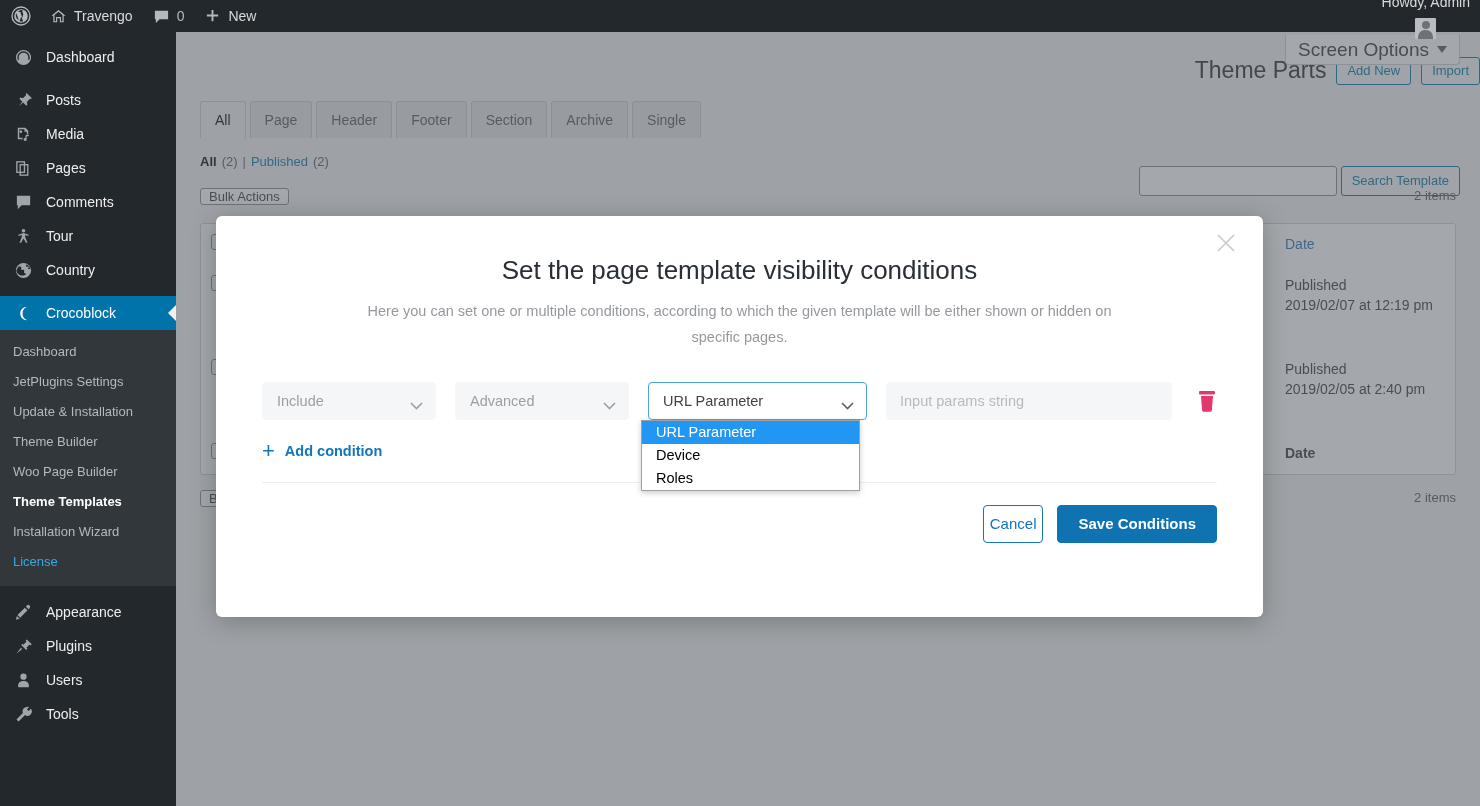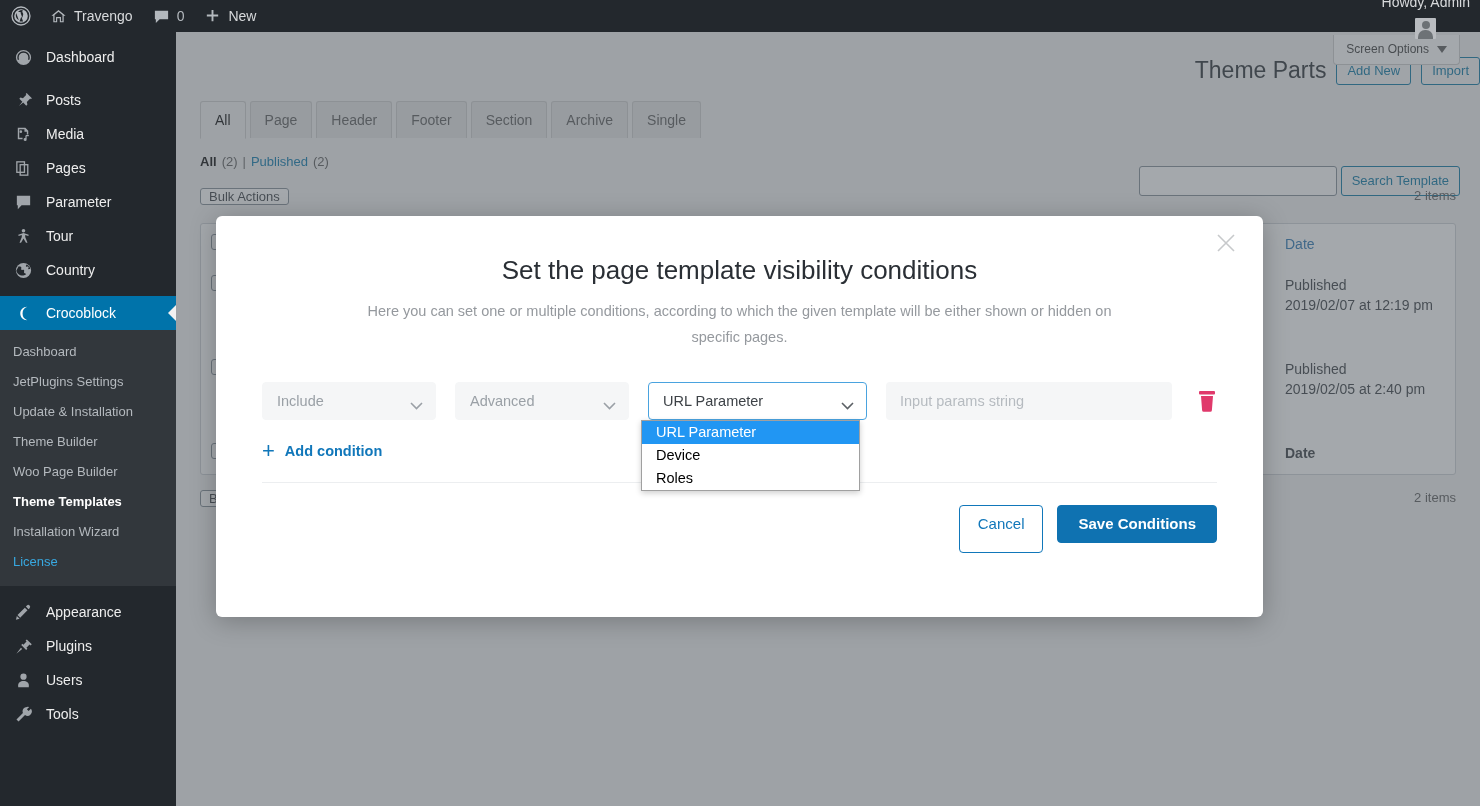--- a/index.html
+++ b/index.html
@@ -78,21 +78,21 @@
   }
   #dim {
     position: absolute; top: 0; left: 0; width: 1304px; height: 774px;
     background: rgba(90,97,103,0.55); z-index: 30; pointer-events: none;
   }
   .screen-options {
     position: absolute; right: 20px; top: 3px;
     border: 1px solid #ccc; border-top: none;
     background: #fff; color: #333;
     border-radius: 0 0 4px 4px;
-    padding: 6px 12px; font-size: 12px; line-height: 17px;
+    padding: 6px 12px; font-size: 19px; line-height: 17px;
     display: flex; align-items: center; gap: 8px;
   }
   .page-head { padding: 24px 0 0 24px; display: flex; align-items: center; gap: 10px; justify-content: flex-end; }
   .page-title { font-size: 23px; font-weight: 400; color: #23282d; line-height: 29px; }
   .page-btn {
     border: 1px solid #0071a1; color: #0071a1; background: #f6f7f7;
     border-radius: 3px; font-size: 13px; line-height: 26px;
     padding: 0 10px; height: 28px;
   }
   .nav-tabs { margin: 16px 0 0 24px; display: flex; align-items: flex-end; gap: 4px; }
@@ -203,21 +203,21 @@
     color: #1177ba; font-size: 14.5px; font-weight: bold;
   }
   .add-cond .plus { font-size: 22px; font-weight: 400; line-height: 18px; }
   .modal-divider { margin: 22px 46px 0 46px; border-top: 1px solid #eceef0; }
   .modal-foot {
     display: flex; justify-content: flex-end; gap: 14px;
     margin: 22px 46px 0 46px;
   }
   .btn-cancel {
     border: 1px solid #1177ba; color: #1177ba; background: #fff;
-    border-radius: 4px; font-size: 15px; padding: 0 18px; height: 48px; line-height: 36px;
+    border-radius: 4px; font-size: 15px; padding: 0 6px; height: 38px; line-height: 36px;
   }
   .btn-save {
     border: 1px solid #0f72b1; color: #fff; background: #0f72b1;
     border-radius: 4px; font-size: 15px; font-weight: bold; padding: 0 20px; height: 38px; line-height: 36px;
   }
   
   #dropdown {
     position: absolute; left: 641px; top: 412px; width: 219px;
     background: #fff; border: 1px solid #a0a0a0; z-index: 90;
     box-shadow: 0 2px 6px rgba(0,0,0,.2); pointer-events: auto;
@@ -311,21 +311,21 @@
     </span>
     <span>Pages</span>
   </div>
 
   <div class="menu-item">
     <span class="mi-icon">
       <svg width="19" height="19" viewBox="0 0 20 20">
           <path d="M3 3h14v10H8l-4 4v-4H3V3z" fill="currentColor"></path>
         </svg>
     </span>
-    <span>Parameter</span>
+    <span>Comments</span>
   </div>
 
   <div class="menu-item">
     <span class="mi-icon">
       <svg width="19" height="19" viewBox="0 0 20 20">
           <circle cx="10" cy="4" r="1.9" fill="currentColor"></circle>
           <path d="M10 6.2l-5.5 2 .4 1.4 3.3-1.1v2l-2.4 6h1.6L10 12l2.6 4.5h1.6l-2.4-6v-2l3.3 1.1.4-1.4-5.5-2z" fill="currentColor"></path>
         </svg>
     </span>
     <span>Tour</span>

